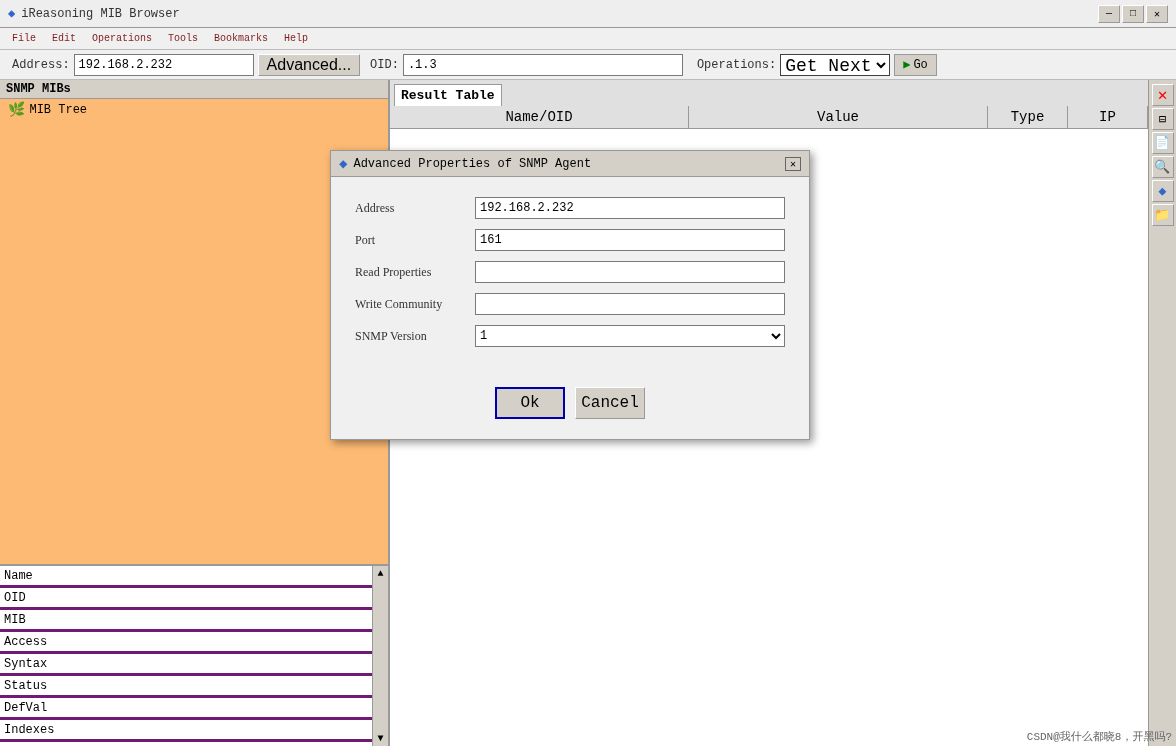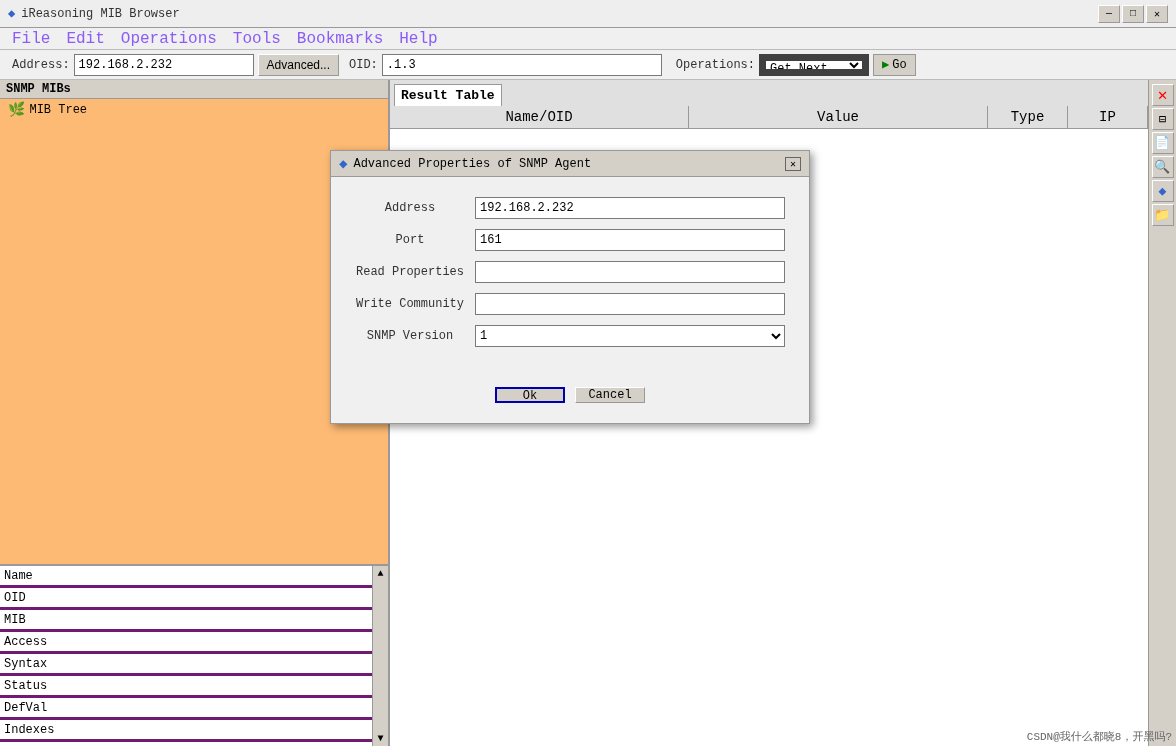--- a/index.html
+++ b/index.html
@@ -22,42 +22,42 @@
       display: flex; align-items: center; justify-content: center; font-size: 10px; cursor: pointer;
       border-top-color: #fff; border-left-color: #fff;
     }
 
     
     .menubar {
       background: #f0f0f0; height: 22px; display: flex; align-items: center;
       padding: 0 4px; border-bottom: 1px solid #bbb;
     }
     .menubar-item {
-      padding: 2px 8px; font-size: 16px; cursor: pointer; color: #8b5cf6;
+      padding: 2px 8px; font-size: 10px; cursor: pointer; color: #7f1d1d;
     }
 
     
     .toolbar {
       background: #f0f0f0; height: 30px; display: flex; align-items: center;
       padding: 0 12px; border-bottom: 1px solid #bbb; gap: 4px;
     }
     .toolbar-label { font-size: 12px; color: #333; }
     .toolbar-input {
       height: 22px; border: 1px solid #7a7a7a; background: #fff;
       font-size: 12px; padding: 0 4px; font-family: 'Courier New', monospace;
     }
     .toolbar-input-addr { width: 180px; }
     .toolbar-btn {
       height: 22px; padding: 0 8px; background: #d4d0c8; border: 1px solid #999;
-      font-size: 12px; cursor: pointer; border-top-color: #fff; border-left-color: #fff;
+      font-size: 16px; cursor: pointer; border-top-color: #fff; border-left-color: #fff;
     }
     .toolbar-input-oid { width: 280px; }
     .toolbar-select {
-      height: 22px; border: 7px solid #404040; background: #fff;
-      font-size: 12px; font-family: 'Courier New', monospace;
+      height: 22px; border: 1px solid #404040; background: #fff;
+      font-size: 18px; font-family: 'Courier New', monospace;
     }
     .go-btn {
       display: flex; align-items: center; gap: 3px;
       height: 22px; padding: 0 8px; background: #d4d0c8; border: 1px solid #999;
       font-size: 12px; cursor: pointer;
     }
     .go-arrow { color: green; font-weight: bold; }
 
     
     .main-layout {
@@ -152,38 +152,38 @@
     .dialog-icon { color: #3366cc; font-size: 14px; }
     .dialog-close-btn {
       width: 16px; height: 14px; background: #d4d0c8; border: 1px solid #666;
       font-size: 10px; cursor: pointer; display: flex; align-items: center; justify-content: center;
     }
     .dialog-body { padding: 20px 24px; }
     .form-row {
       display: flex; align-items: center; margin-bottom: 10px;
     }
     .form-label {
-      width: 120px; text-align: center; padding-right: 10px; font-size: 12px; color: #333;
-      font-family: Liberation Mono, monospace;
+      width: 120px; text-align: left; padding-right: 10px; font-size: 12px; color: #333;
+      font-family: Liberation Serif, serif;
     }
     .form-input {
       flex: 1; height: 22px; border: 1px solid #7a7a7a; background: #fff;
       font-size: 12px; padding: 0 4px; font-family: 'Courier New', monospace;
     }
     .form-select {
       flex: 1; height: 22px; border: 1px solid #7a7a7a; background: #fff;
       font-size: 12px; font-family: 'Courier New', monospace;
     }
     .dialog-footer {
       display: flex; justify-content: center; gap: 10px;
       padding: 10px 0 20px;
     }
     .dialog-btn {
-      width: 70px; height: 16px; background: #d4d0c8;
-      border: 1px solid #999; font-size: 12px; cursor: pointer;
+      width: 70px; height: 32px; background: #d4d0c8;
+      border: 1px solid #999; font-size: 16px; cursor: pointer;
       border-top-color: #fff; border-left-color: #fff;
       font-family: 'Courier New', monospace;
     }
     .dialog-btn.ok-btn {
       border: 2px solid #0000aa;
     }
 
     .watermark {
       position: fixed; bottom: 2px; right: 4px; font-size: 11px; color: #666;
     }

